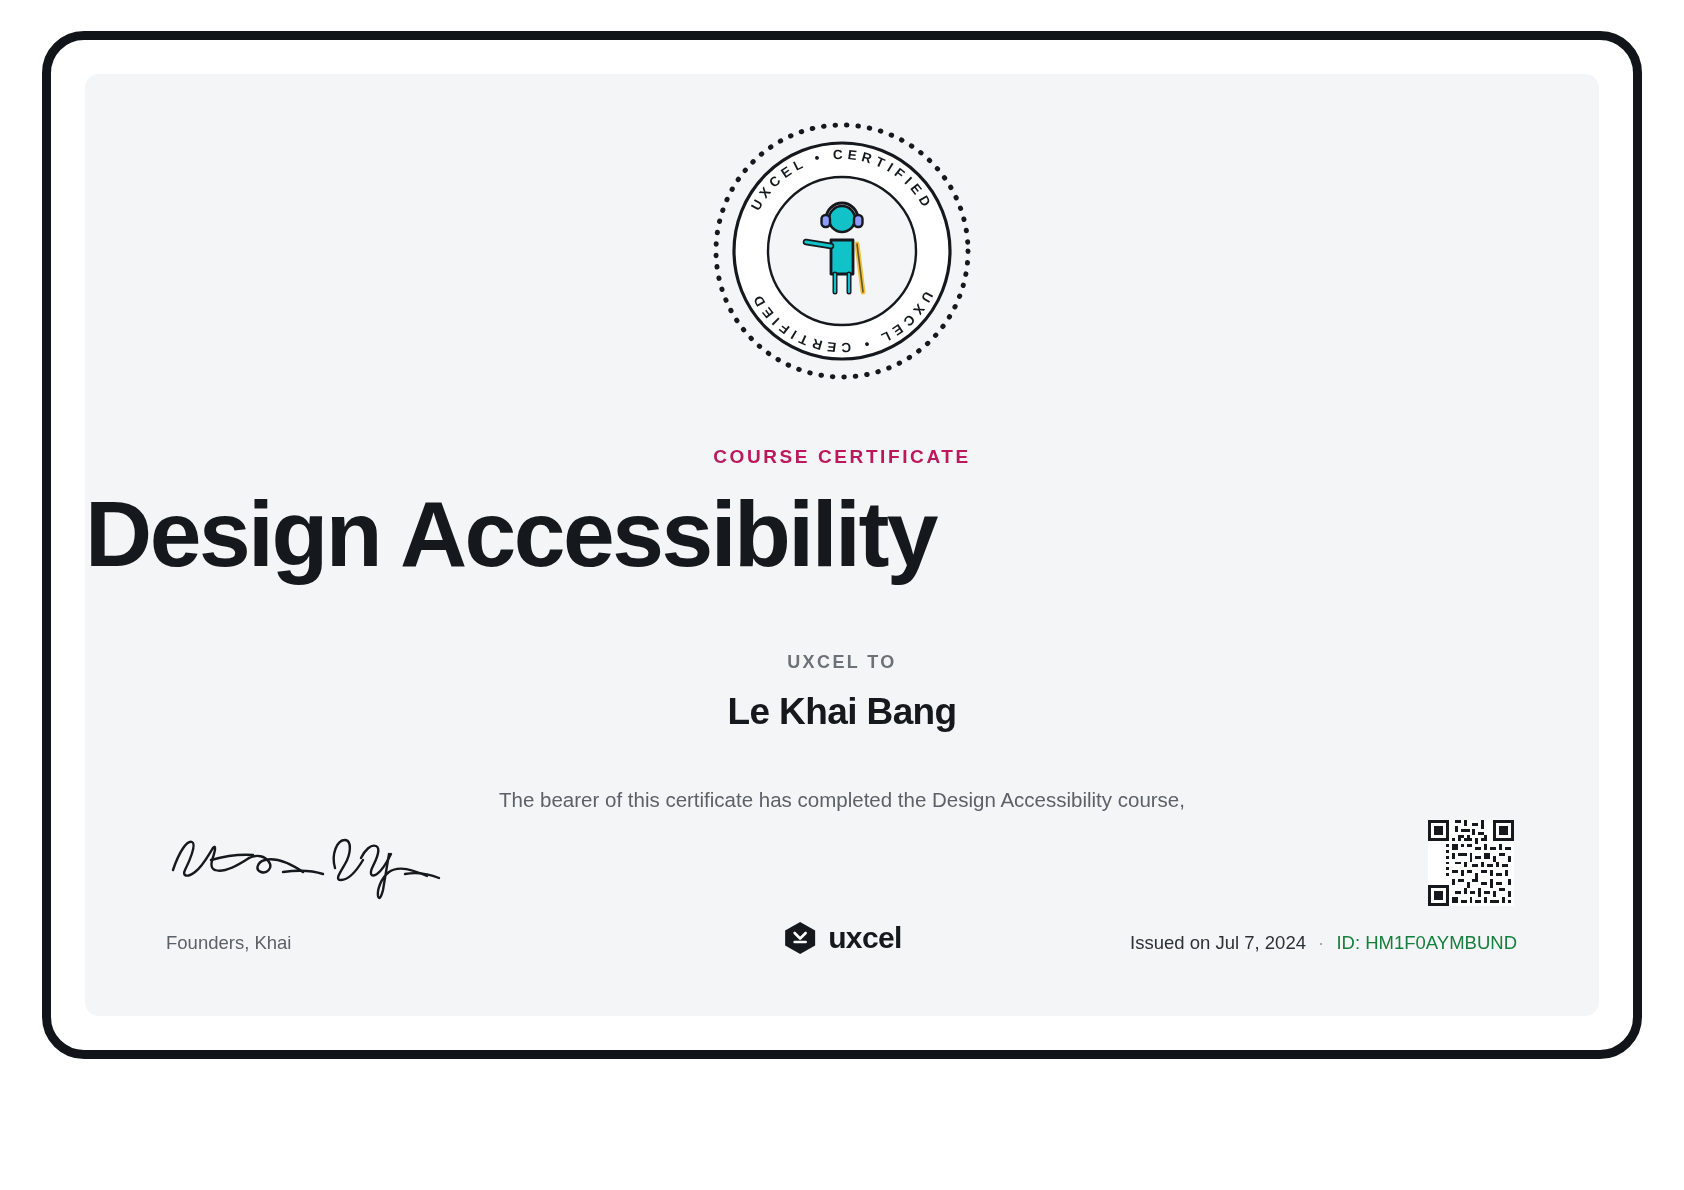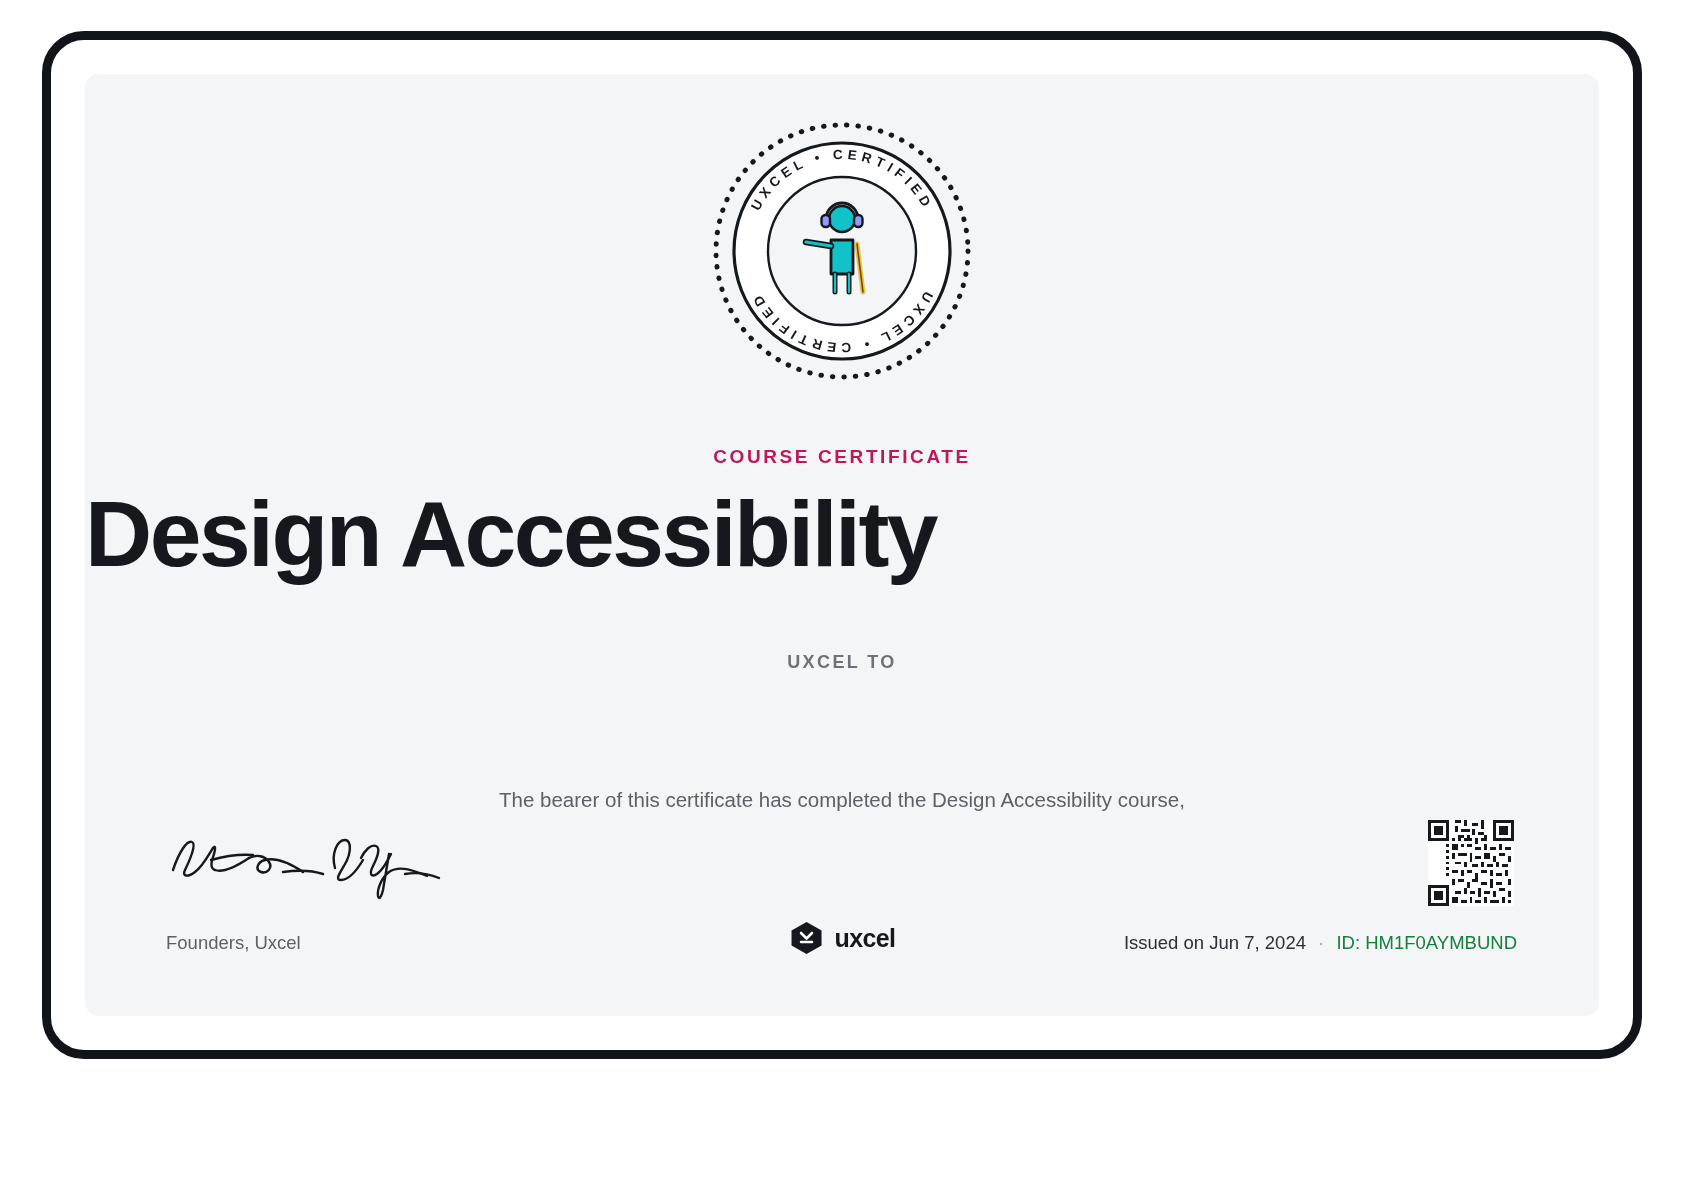--- a/index.html
+++ b/index.html
@@ -125,21 +125,21 @@
   .brand {
     position: absolute;
     left: 50%;
     transform: translateX(-50%);
     bottom: 60px;
     display: flex;
     align-items: center;
     gap: 10px;
   }
   .brand-name {
-    font-size: 25px;
+    font-size: 30px;
     font-weight: bold;
     letter-spacing: -0.6px;
     color: #15191e;
   }
 
   .qr {
     position: absolute;
     right: 85px;
     bottom: 110px;
     width: 86px;
@@ -202,40 +202,41 @@
         </g>
       </svg>
     </div>
 
     <div class="kicker">COURSE CERTIFICATE</div>
 
     <div class="title">Design Accessibility</div>
 
     <div class="issued-to-label">UXCEL TO</div>
 
+    <div class="recipient">Le Khai Bang</div>
 
     <div class="blurb">
       <div>The bearer of this certificate has completed the Design Accessibility course,</div>
     </div>
 
     <div class="signature">
       <svg width="290" height="80" viewBox="0 0 290 80">
         <g fill="none" stroke="#15191e" stroke-width="2.4" stroke-linecap="round" stroke-linejoin="round">
           <path d="M8 46 C 14 28, 22 16, 27 18 C 32 20, 24 38, 20 46 C 17 52, 22 54, 30 48 C 38 42, 44 30, 48 24 C 50 21, 51 24, 49 30 C 47 36, 44 44, 50 46 C 58 49, 72 42, 84 34"></path>
           <path d="M 46 36 C 60 32, 74 30, 88 31"></path>
           <path d="M 84 34 C 92 30, 100 32, 104 38 C 108 44, 102 50, 96 48 C 90 46, 92 38, 100 36 C 112 33, 126 40, 138 48"></path>
           <path d="M 118 48 C 132 46, 146 46, 158 50"></path>
           <path d="M 170 44 C 166 30, 172 16, 180 16 C 187 16, 186 30, 180 40 C 174 50, 170 56, 176 56 C 184 56, 192 46, 198 36"></path>
           <path d="M 196 34 C 200 26, 206 20, 211 22 C 216 24, 212 34, 208 42 C 204 50, 206 54, 212 50 C 218 46, 222 38, 226 30"></path>
           <path d="M 224 30 C 222 42, 220 54, 218 66 C 216 74, 214 76, 213 72 C 212 66, 216 54, 224 48 C 234 41, 248 46, 262 52"></path>
           <path d="M 240 50 C 252 48, 264 50, 274 54"></path>
         </g>
       </svg>
     </div>
-    <div class="founders">Founders, Uxcel</div>
+    <div class="founders">Founders, Khai</div>
 
     <div class="brand">
       <svg width="36" height="36" viewBox="0 0 36 36">
         <path d="M18 2 L33 10.5 V25.5 L18 34 L3 25.5 V10.5 Z" fill="#15191e"></path>
         <path d="M12.5 13 L18 18.5 L23.5 13" fill="none" stroke="#ffffff" stroke-width="2.6" stroke-linecap="round" stroke-linejoin="round"></path>
         <path d="M12.5 22 H23.5" fill="none" stroke="#ffffff" stroke-width="2.6" stroke-linecap="round"></path>
       </svg>
       <span class="brand-name">uxcel</span>
     </div>
 
@@ -347,19 +348,19 @@
             <rect x="16" y="27" width="2" height="1"></rect>
           <rect x="19" y="26" width="1" height="2"></rect>
             <rect x="21" y="27" width="3" height="1"></rect>
           <rect x="25" y="26" width="1" height="2"></rect>
             <rect x="27" y="27" width="1" height="1"></rect>
         </g>
       </svg>
     </div>
 
     <div class="issued-meta">
-      <span>Issued on Jun 7, 2024</span>
+      <span>Issued on Jul 7, 2024</span>
       <span class="sep">·</span>
       <span class="idpart">ID: HM1F0AYMBUND</span>
     </div>
 
   </div>
 </div>
 
 </body></html>

